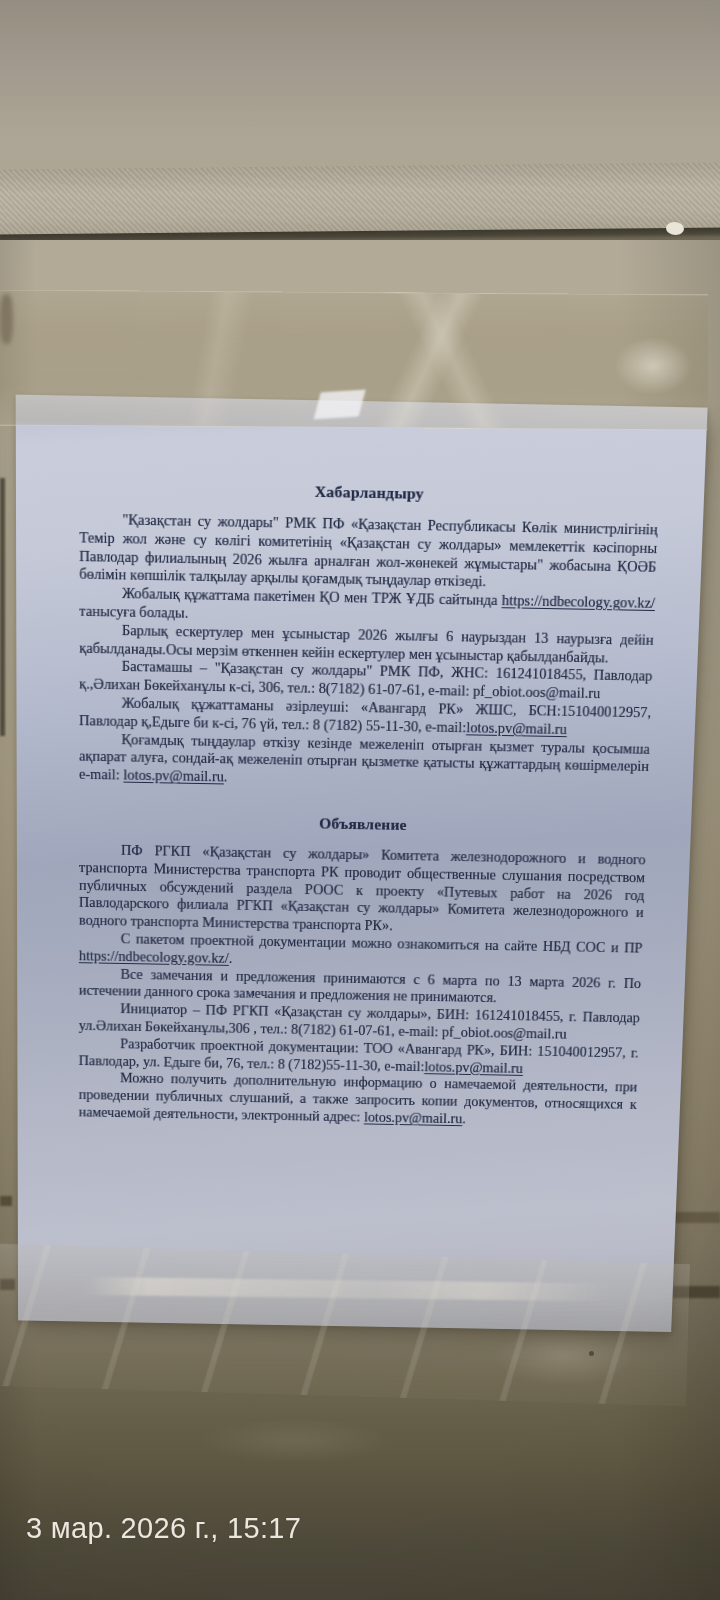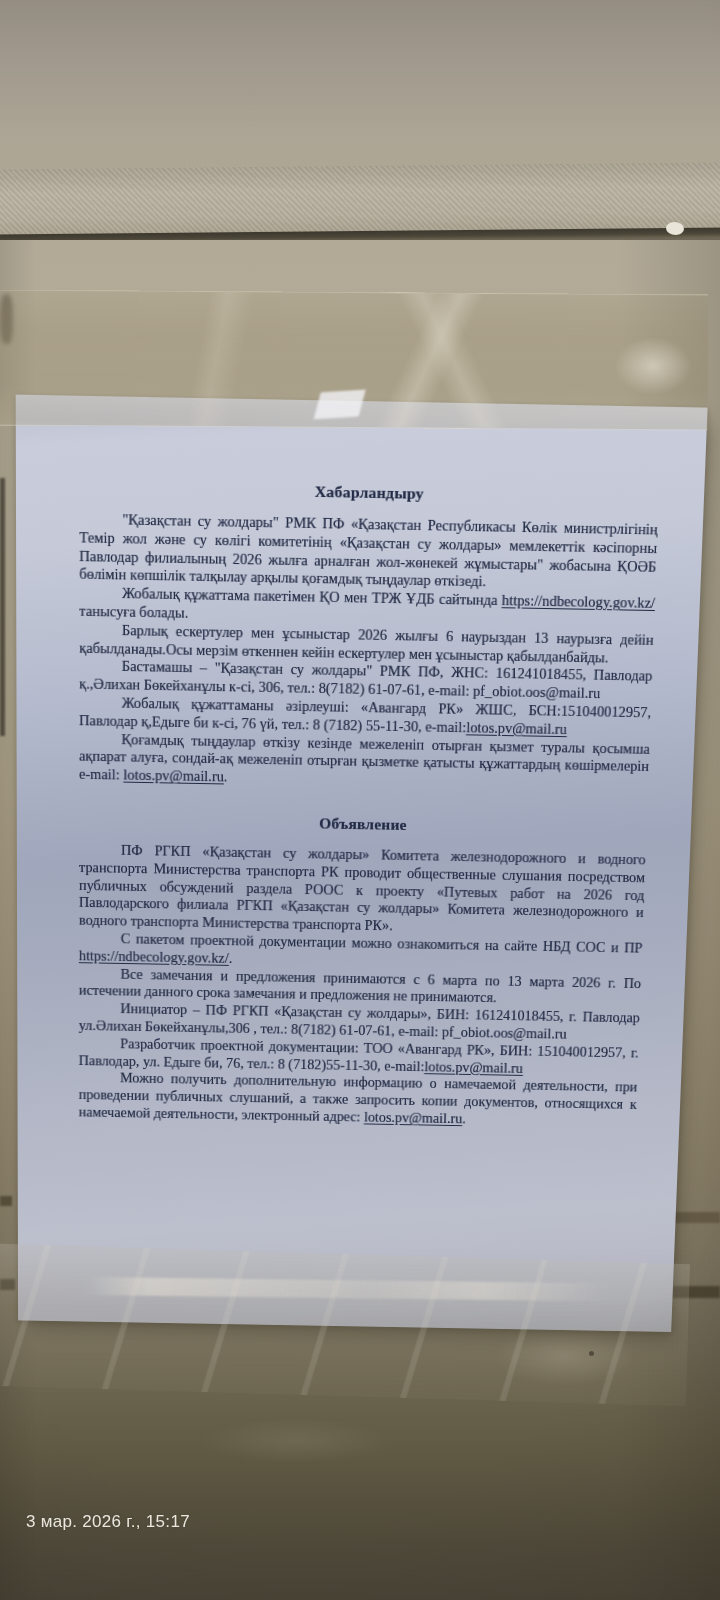--- a/index.html
+++ b/index.html
@@ -90,21 +90,21 @@
 
   
   .vignette{position:absolute;inset:0;pointer-events:none;
     background:
       radial-gradient(140% 110% at 42% 38%,rgba(40,34,22,0) 52%,rgba(40,34,22,0.10) 72%,
         rgba(35,30,18,0.28) 92%,rgba(30,25,15,0.40) 100%),
       linear-gradient(180deg,rgba(30,28,20,0.10) 0%,rgba(30,28,20,0) 8%,
         rgba(30,28,20,0) 78%,rgba(25,22,14,0.20) 93%,rgba(22,20,12,0.28) 100%);}
 
   .timestamp{position:absolute;left:26px;top:1512px;
-    font-family:"Liberation Sans","DejaVu Sans",sans-serif;font-size:17px;
+    font-family:"Liberation Sans","DejaVu Sans",sans-serif;font-size:29px;
     letter-spacing:0.3px;color:rgba(243,240,232,0.95);
     text-shadow:0 0 2px rgba(60,55,40,0.4);}
 </style>
 </head>
 <body>
 
 <div class="photo">
   <div class="wall-top"></div>
   <div class="ledge"></div>
   <div class="ledge-seam"></div>

